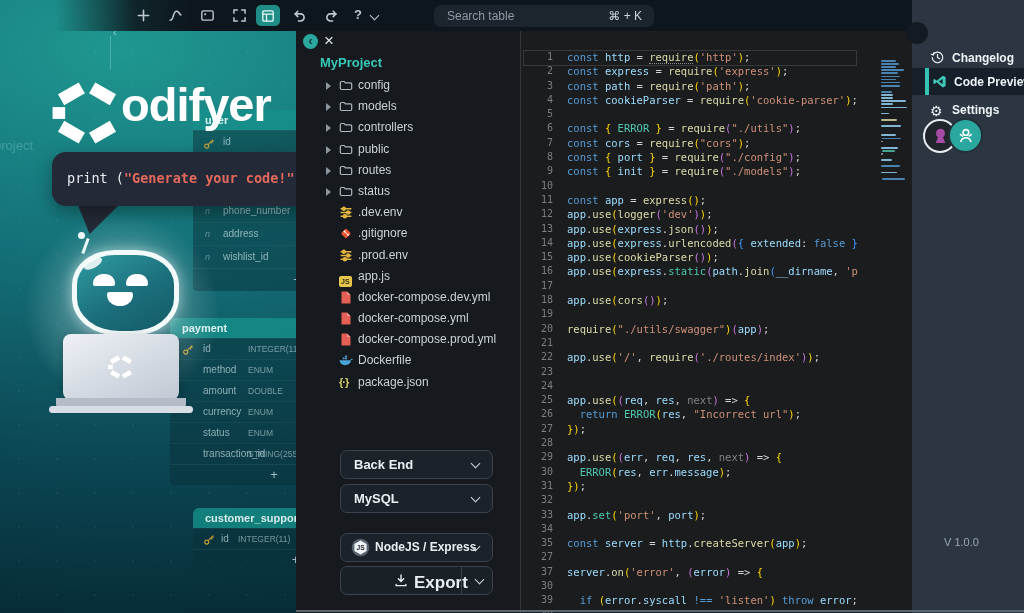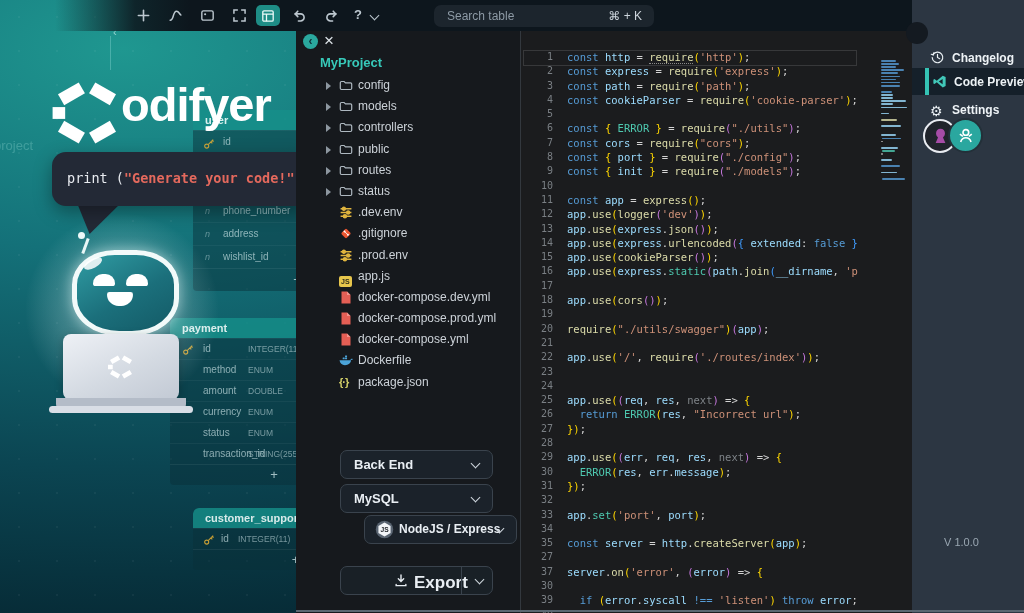--- a/index.html
+++ b/index.html
@@ -435,30 +435,30 @@
           </span>
           <span class="lbl">docker-compose.dev.yml</span>
         </div>
         <div class="trow">
           <span class="ficon">
             <svg viewBox="0 0 11 13">
               <path d="M1 .5h5.5L10 4v8.5H1z" fill="#e45f55"></path>
               <path d="M6.5.5L10 4H6.5z" fill="#f2958e"></path>
             </svg>
           </span>
-          <span class="lbl">docker-compose.prod.yml</span>
+          <span class="lbl">docker-compose.yml</span>
         </div>
         <div class="trow">
           <span class="ficon">
             <svg viewBox="0 0 11 13">
               <path d="M1 .5h5.5L10 4v8.5H1z" fill="#e45f55"></path>
               <path d="M6.5.5L10 4H6.5z" fill="#f2958e"></path>
             </svg>
           </span>
-          <span class="lbl">docker-compose.yml</span>
+          <span class="lbl">docker-compose.prod.yml</span>
         </div>
         <div class="trow">
           <span class="ficon">
             <svg viewBox="0 0 16 13" fill="#4ba3d8">
               <rect x="4.2" y="3.2" width="2.3" height="2" rx=".3"></rect>
               <rect x="6.9" y="3.2" width="2.3" height="2" rx=".3"></rect>
               <rect x="6.9" y=".7" width="2.3" height="2" rx=".3"></rect>
               <path d="M.6 6.2h13.2c-.4 3.2-2.9 5.6-7 5.6C3.3 11.8 1 9.7.6 6.2z"></path>
               <path d="M12.8 5.4c.9-.9 2.2-1 3.1-.4-.7.9-1.8 1.2-3.1.4z"></path>
             </svg>
@@ -472,21 +472,21 @@
       </div>
 
     <div class="drop" style="top:419px;">
       <span class="dl">Back End</span>
       <span class="dchev"></span>
     </div>
     <div class="drop" style="top:453px;">
       <span class="dl">MySQL</span>
       <span class="dchev"></span>
     </div>
-    <div class="drop" style="top:484px;margin-left:24px;">
+    <div class="drop" style="top:502px;">
       <span class="nico" id="node-icon"><svg viewBox="0 0 20 20">
             <circle cx="10" cy="10" r="9.2" fill="#596471"></circle>
             <polygon points="10,2.6 16.4,6.3 16.4,13.7 10,17.4 3.6,13.7 3.6,6.3" fill="#f2f5f8"></polygon>
             <text x="10" y="12.8" text-anchor="middle" font-size="7" font-weight="bold" fill="#22262b" font-family="Liberation Sans,sans-serif">JS</text>
           </svg></span>
       <span class="dl" style="left:34px;font-size:12px;">NodeJS / Express</span>
       <span class="dchev"></span>
     </div>
     <div class="exportbtn" style="top:535px;">
       <span class="dlico" id="dl-icon"><svg viewBox="0 0 13 13" fill="none" stroke="#e8edf2" stroke-width="1.3" stroke-linecap="round">

